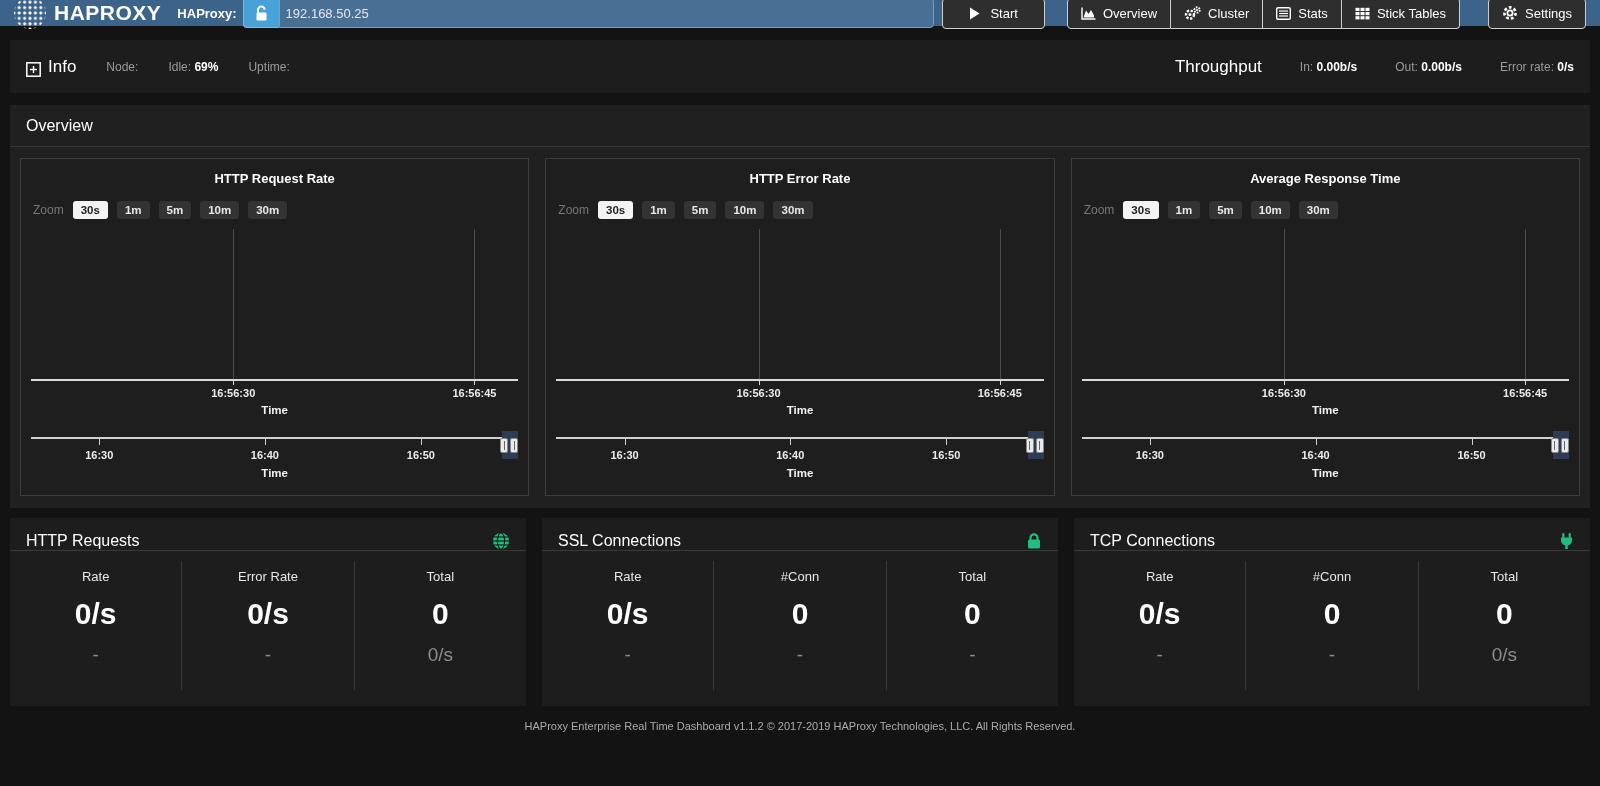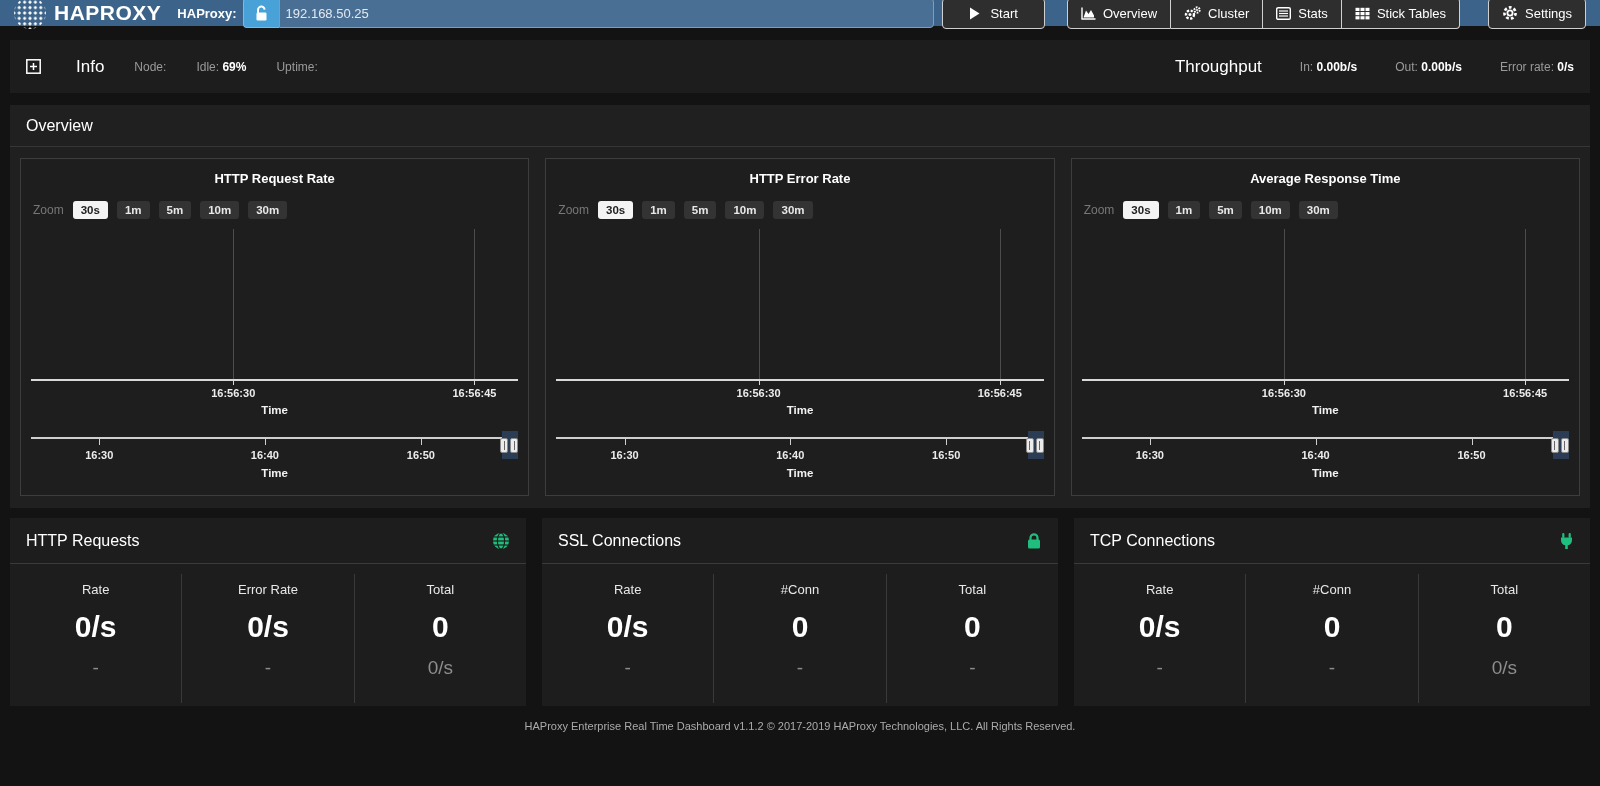--- a/index.html
+++ b/index.html
@@ -29,21 +29,21 @@
     font-family:inherit; white-space:nowrap; }
   .start-btn { padding:0 26px; margin-right:22px; gap:10px; }
   .btn-group { display:flex; margin-right:28px; }
   .btn-group .btn { border-radius:0; border-left-width:0; }
   .btn-group .btn:first-child { border-radius:4px 0 0 4px; border-left-width:1px; }
   .btn-group .btn:last-child { border-radius:0 4px 4px 0; }
 
   
   .info-bar { margin:14px 10px 0; background:#1d1d1d; height:53px; display:flex; align-items:center; padding:0 16px; }
   .info-left { display:flex; align-items:center; }
-  .info-head { display:flex; align-items:center; cursor:pointer;gap:28px; }
+  .info-head { display:flex; align-items:flex-end; cursor:pointer; }
   .info-title { color:#fff; font-size:17px; margin-left:7px; }
   .info-item { margin-left:30px; font-size:12px; color:#9a9a9a; white-space:nowrap; }
   .info-item b { color:#fff; }
   .info-right { margin-left:auto; display:flex; align-items:center; }
   .throughput { color:#fff; font-size:17px; }
   .tp-item { margin-left:38px; font-size:12px; color:#9a9a9a; white-space:nowrap; }
   .tp-item b { color:#fff; }
 
   
   .overview { margin:12px 10px 0; background:#202020; }
@@ -69,21 +69,21 @@
   .nav-handle { position:absolute; width:8px; height:15px; top:7px; background:#ebebeb;
     border:1px solid #8a8a8a; border-radius:2px; cursor:ew-resize; }
   .nav-handle::after { content:""; position:absolute; left:2.5px; top:2px; bottom:2px; width:1px; background:#666; }
   .nav-tick { position:absolute; top:8px; width:1px; height:6px; background:#cfcfcf; }
   .nav-label { position:absolute; top:18px; transform:translateX(-50%); color:#ececec; font-size:11px; font-weight:bold; }
   .nav-time { position:absolute; left:0; right:0; top:36px; text-align:center; color:#f2f2f2; font-weight:bold; font-size:11.5px; }
 
   
   .cards-row { display:flex; gap:16px; margin:10px 10px 0; }
   .card { flex:1; background:#1d1d1d; height:188px; }
-  .card-header { display:flex; justify-content:space-between; align-items:center; padding:14px 16px 13px; border-bottom:1px solid #3a3a3a; }
+  .card-header { display:flex; justify-content:space-between; align-items:center; padding:14px 16px 0; border-bottom:1px solid #3a3a3a; }
   .card-title { color:#fff; font-size:16px; }
   .card-body { display:flex; padding:10px 0 0; height:139px; }
   .card-col { flex:1; text-align:center; }
   .card-col + .card-col { border-left:1px solid #3a3a3a; }
   .col-label { color:#e8e8e8; font-size:13px; margin-top:8px; }
   .col-value { color:#fff; font-size:30px; font-weight:bold; margin-top:13px; }
   .col-sub { color:#8d8d8d; font-size:19px; margin-top:13px; }
 
   
   .footer { text-align:center; color:#ababab; font-size:11px; margin-top:14px; }

